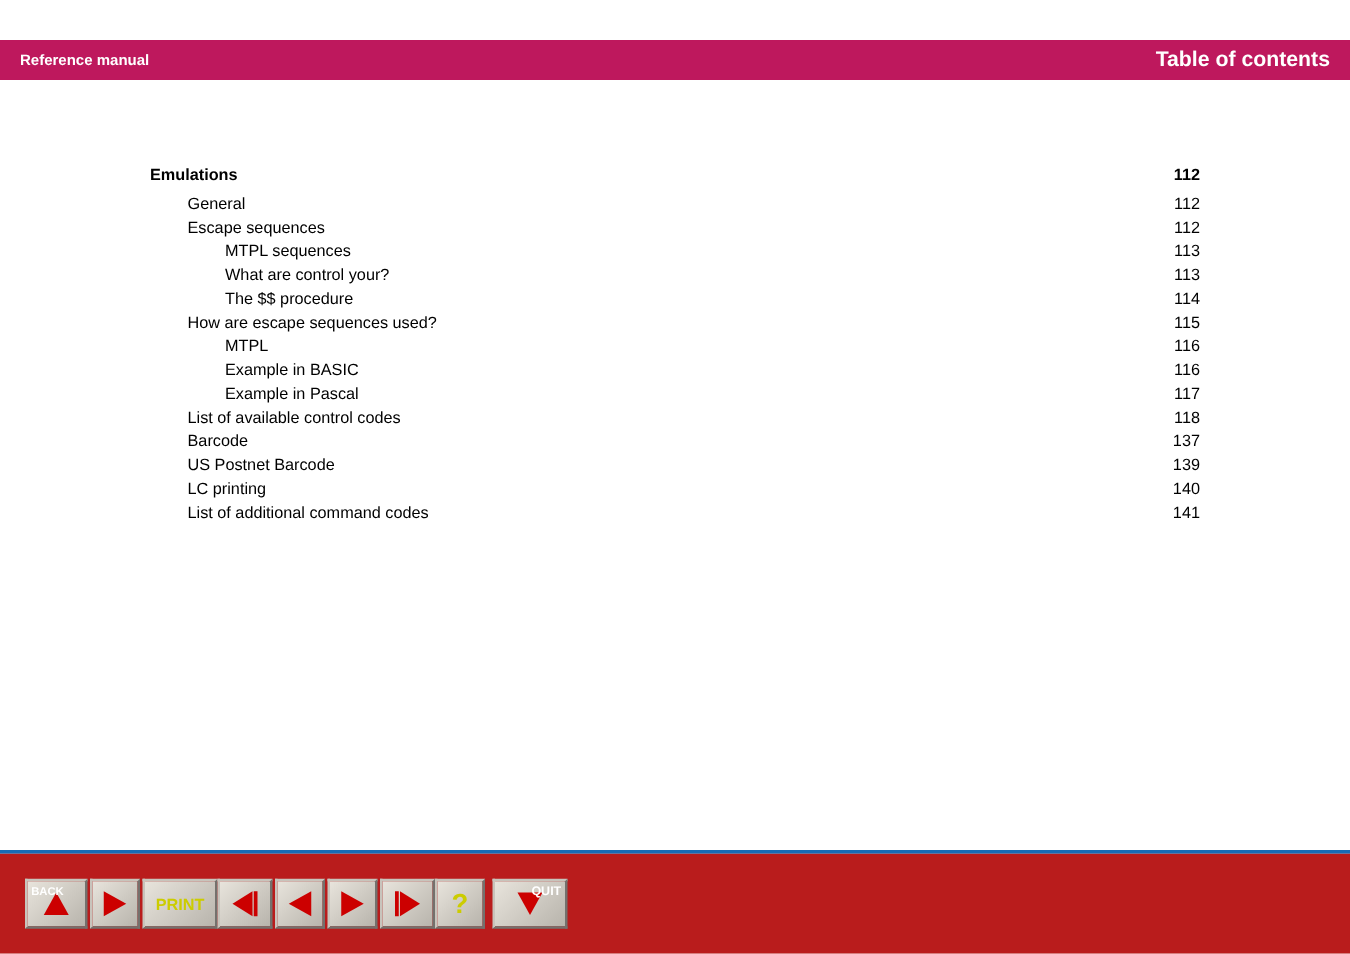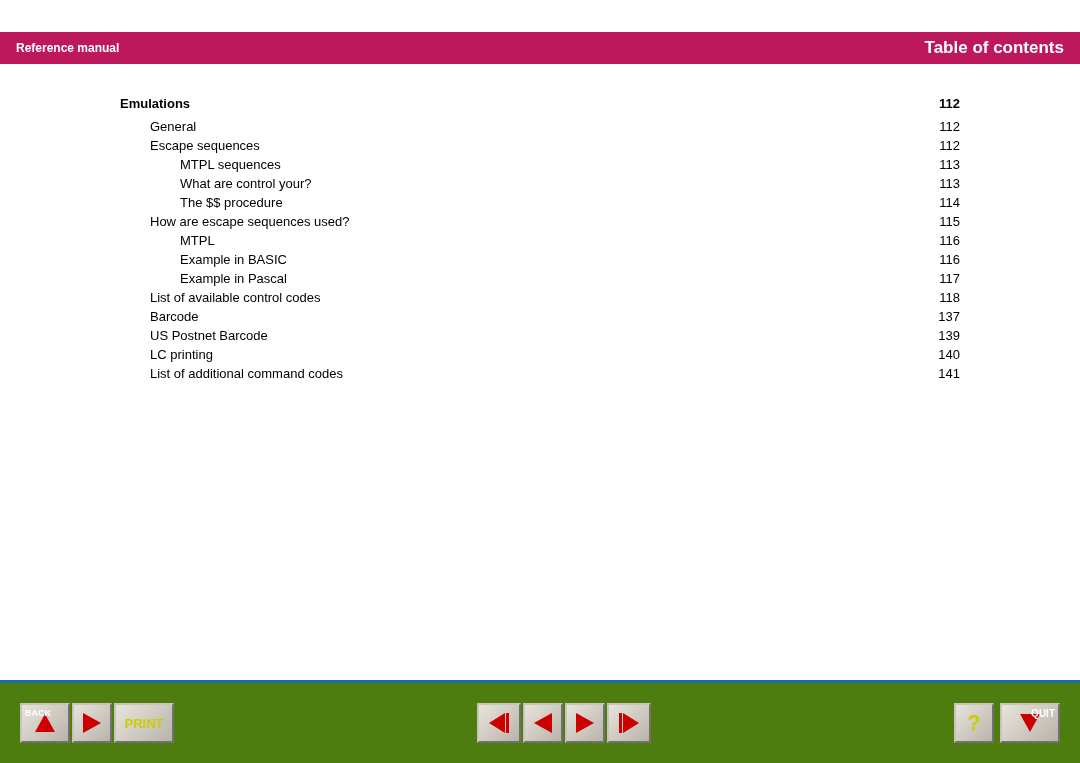--- a/index.html
+++ b/index.html
@@ -30,20 +30,21 @@
     }
     .header-right {
       font-size: 17px;
       font-weight: bold;
     }
 
     
     .content-area {
       padding: 30px 120px 30px 120px;
       flex: 1;
+      margin-top: 36px;
     }
 
     
     .toc-table {
       width: 100%;
       border-collapse: collapse;
     }
     .toc-table tr td {
       padding: 2px 0;
       vertical-align: top;
@@ -79,24 +80,24 @@
       background: #1a6bb5;
     }
 
     
     .footer-toolbar {
       position: absolute;
       bottom: 0;
       left: 0;
       right: 0;
       height: 80px;
-      background: #4d7c0f;
-      display: flex;
-      align-items: center;
-      justify-content: space-between;
+      background: #b91c1c;
+      display: flex;
+      align-items: center;
+      justify-content: flex-start;
       padding: 0 20px;
     }
 
     .toolbar-left {
       display: flex;
       align-items: center;
       gap: 2px;
     }
     .toolbar-center {
       display: flex;

